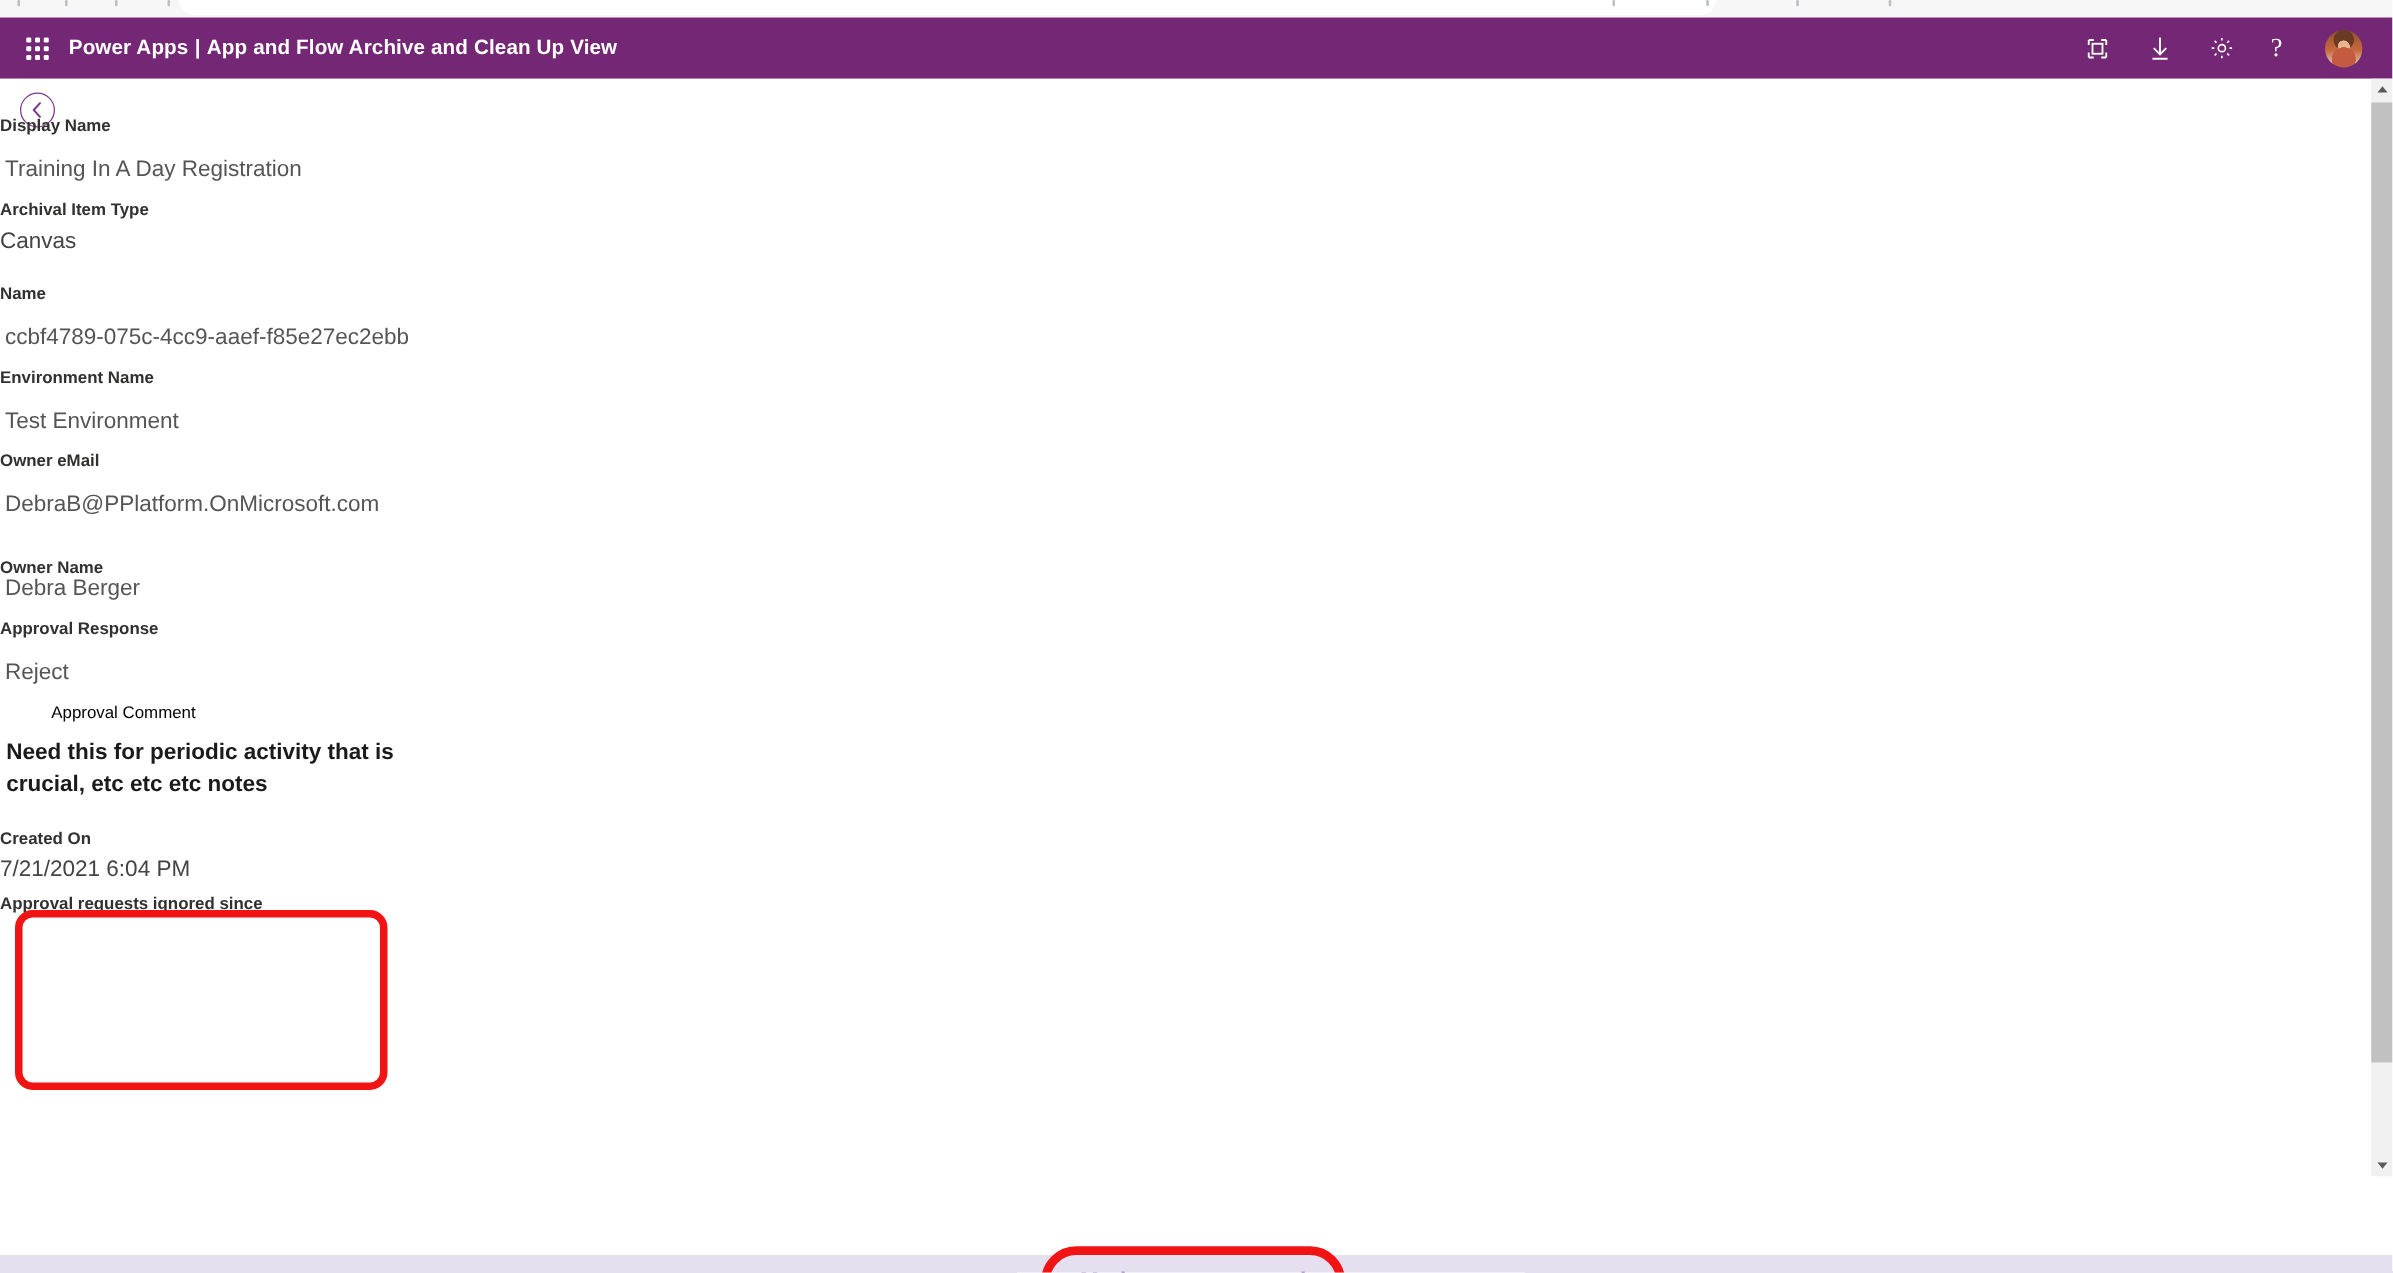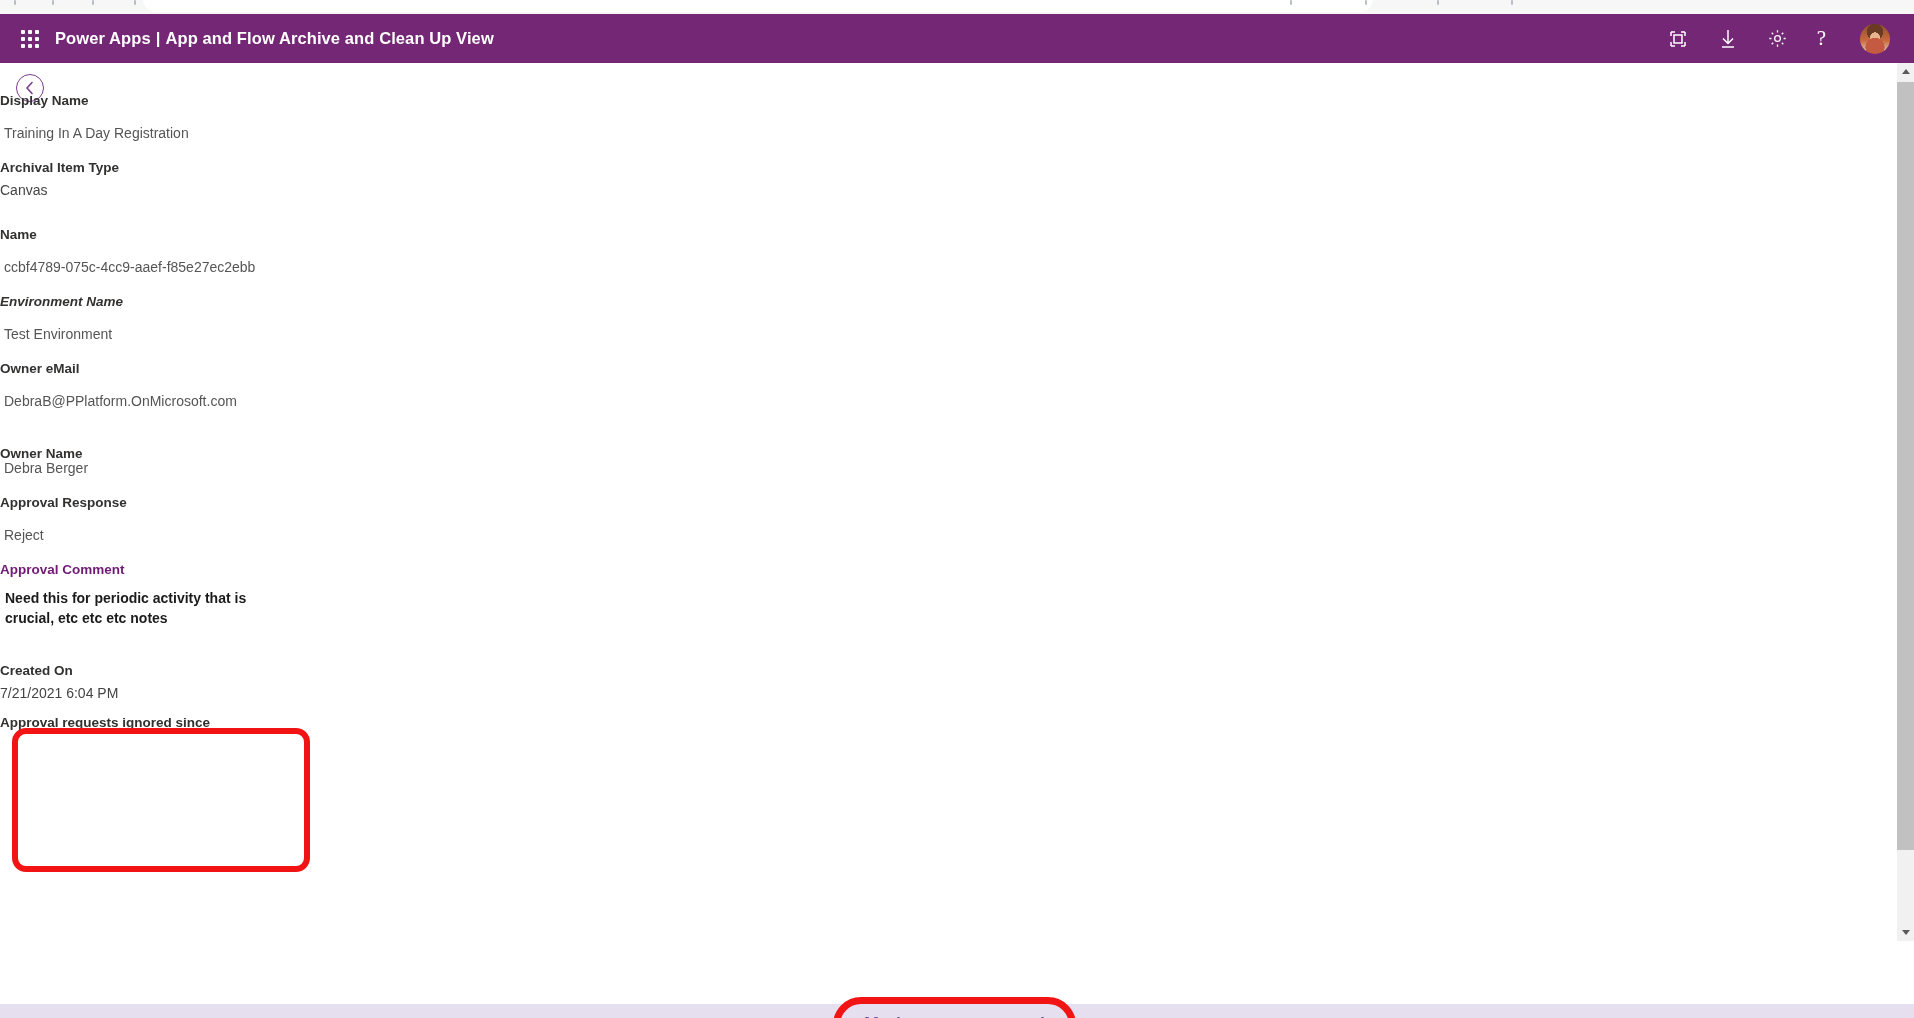--- a/index.html
+++ b/index.html
@@ -145,27 +145,28 @@
     width: 820px;
   }
   .field { position: absolute; left: 0; }
   .field .lbl {
     font-size: 13.5px;
     color: #323130;
     font-weight: bold;
     white-space: nowrap;
   }
   .field .val {
-    font-size: 14px;
+    font-size: 18px;
     color: #555555;
     white-space: pre-wrap;
   }
   .field .lbl.soft {
-    font-weight: bold;
-    color: #701a75;
+    font-weight: normal;
+    color: #000000;
+    padding-left: 41px;
   }
   .field .val.strong {
     font-weight: bold;
     color: #1b1b1b;
     line-height: 1.45;
   }
   .field .val.dark { color: #444444; }
 
   
   .status-text {
@@ -338,21 +339,21 @@
       <div class="val dark">Canvas</div>
     </div>
 
     <div class="field" style="top:134px;">
       <div class="lbl">Name</div>
     </div>
     <div class="field" style="top:166px; left:4px;">
       <div class="val">ccbf4789-075c-4cc9-aaef-f85e27ec2ebb</div>
     </div>
 
-    <div class="field" style="top:201px;font-style:italic;">
+    <div class="field" style="top:201px;">
       <div class="lbl">Environment Name</div>
     </div>
     <div class="field" style="top:233px; left:4px;">
       <div class="val">Test Environment</div>
     </div>
 
     <div class="field" style="top:268px;text-align:right;">
       <div class="lbl">Owner eMail</div>
     </div>
     <div class="field" style="top:300px; left:4px;">

